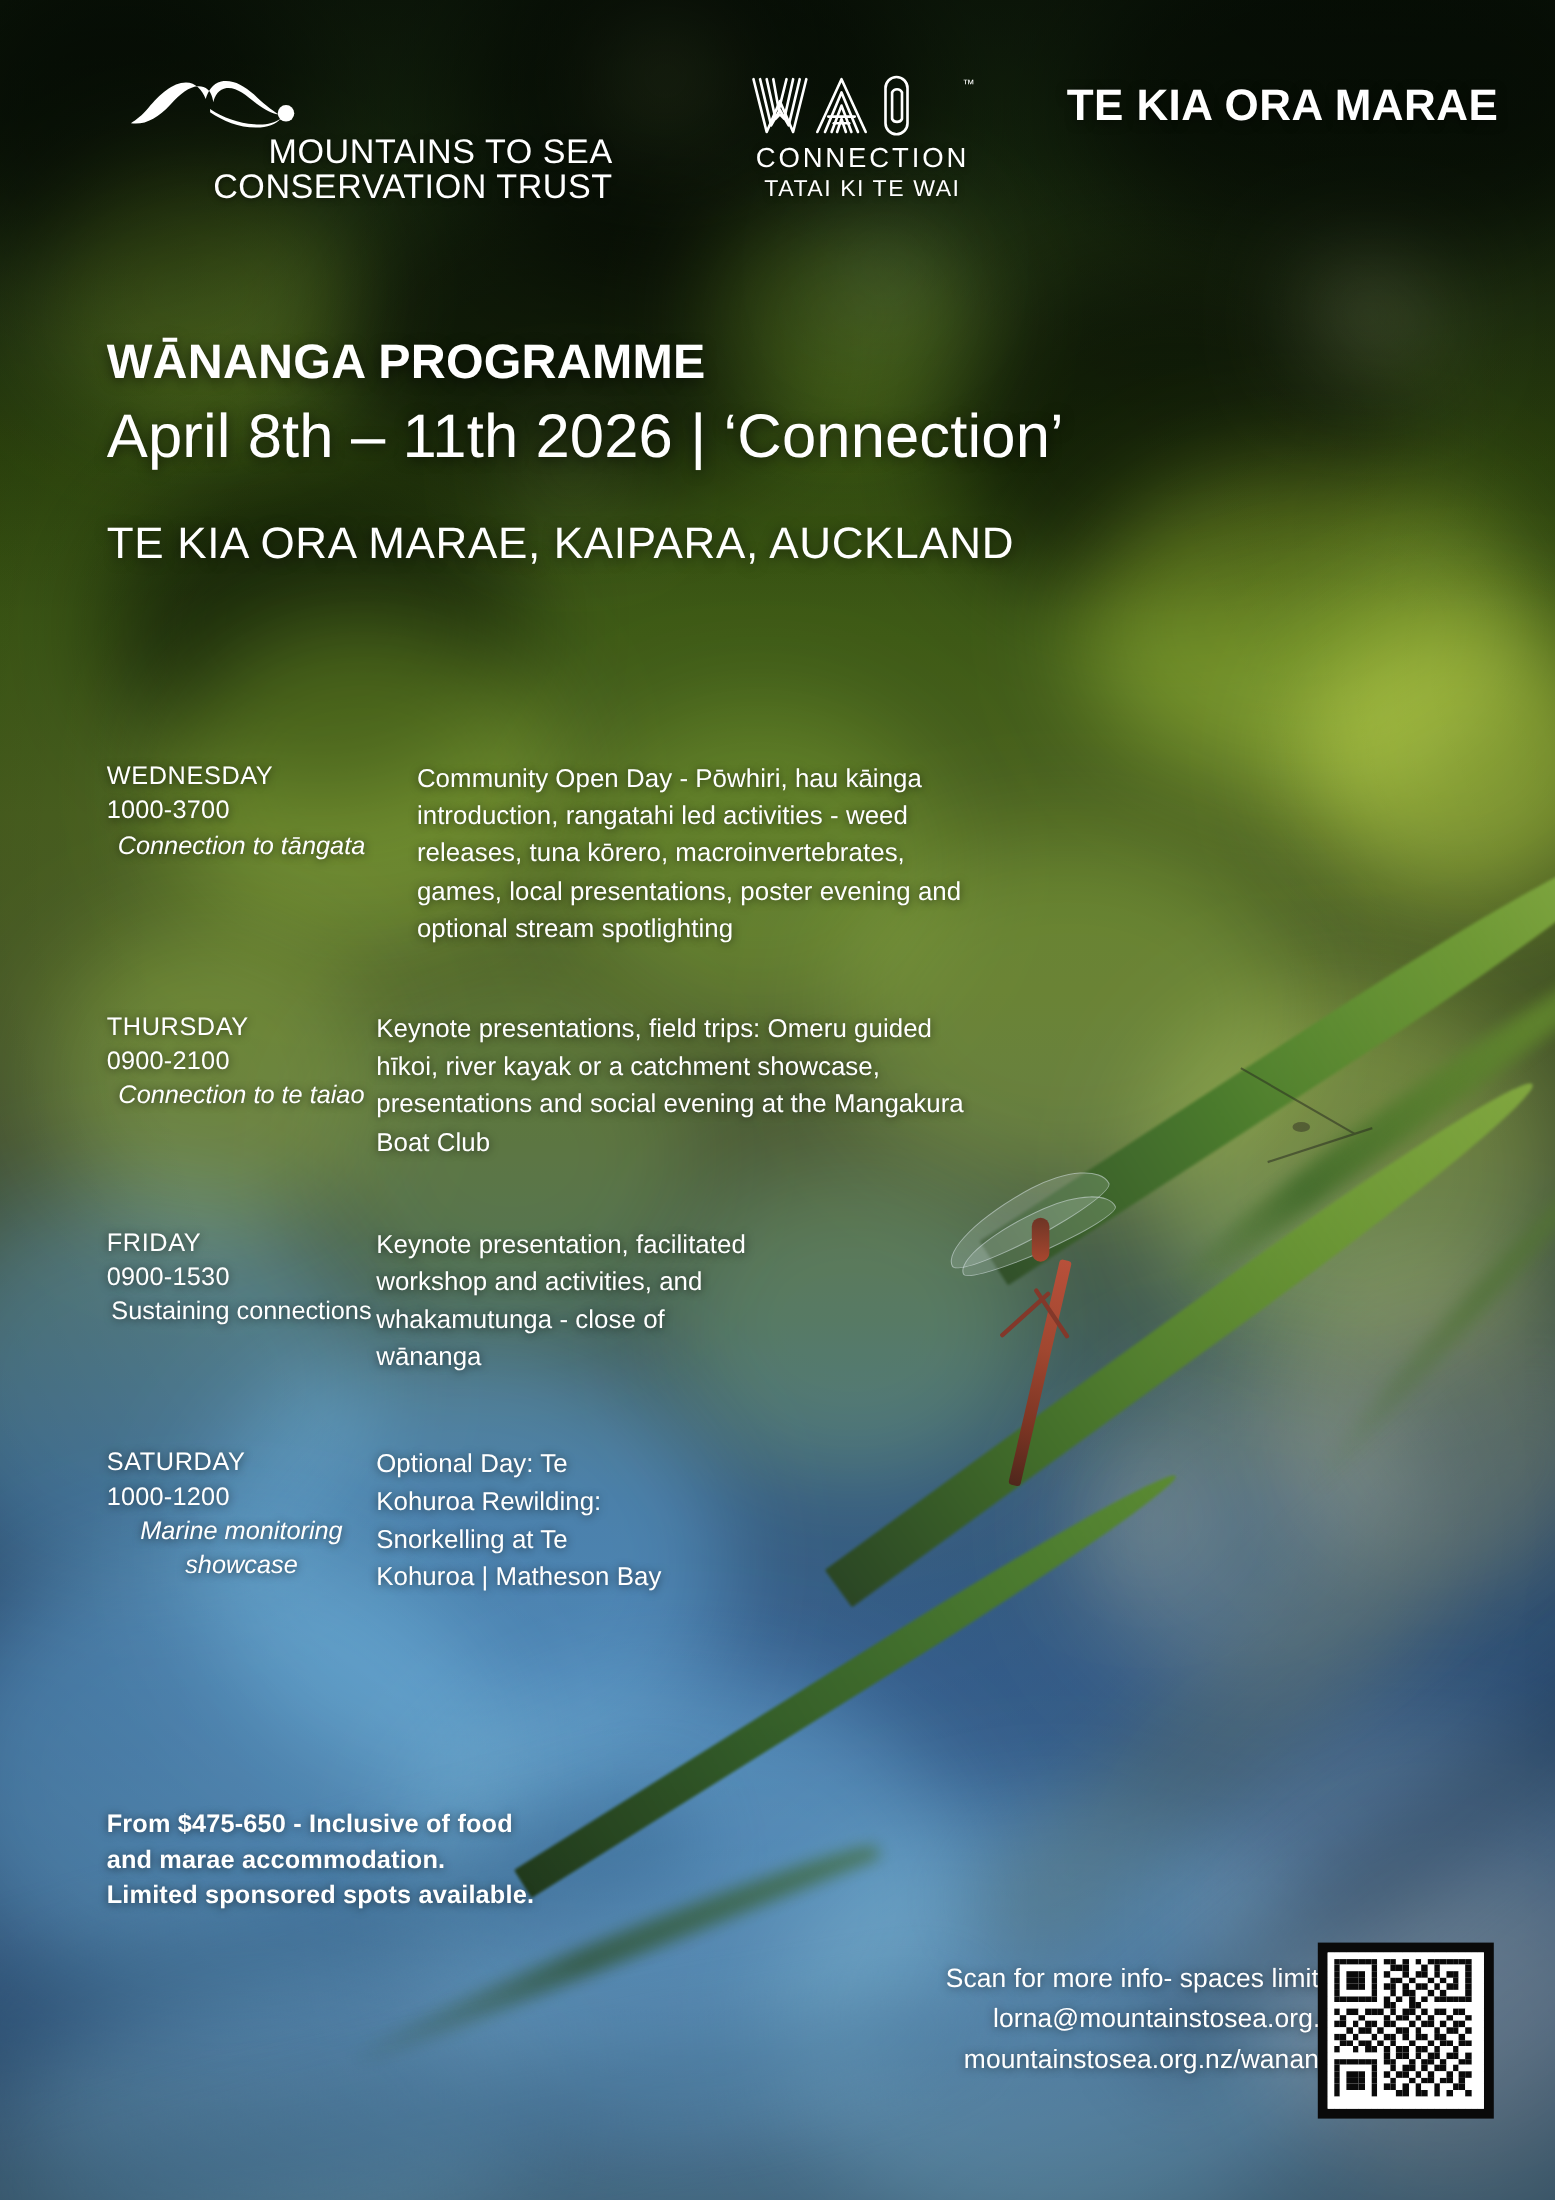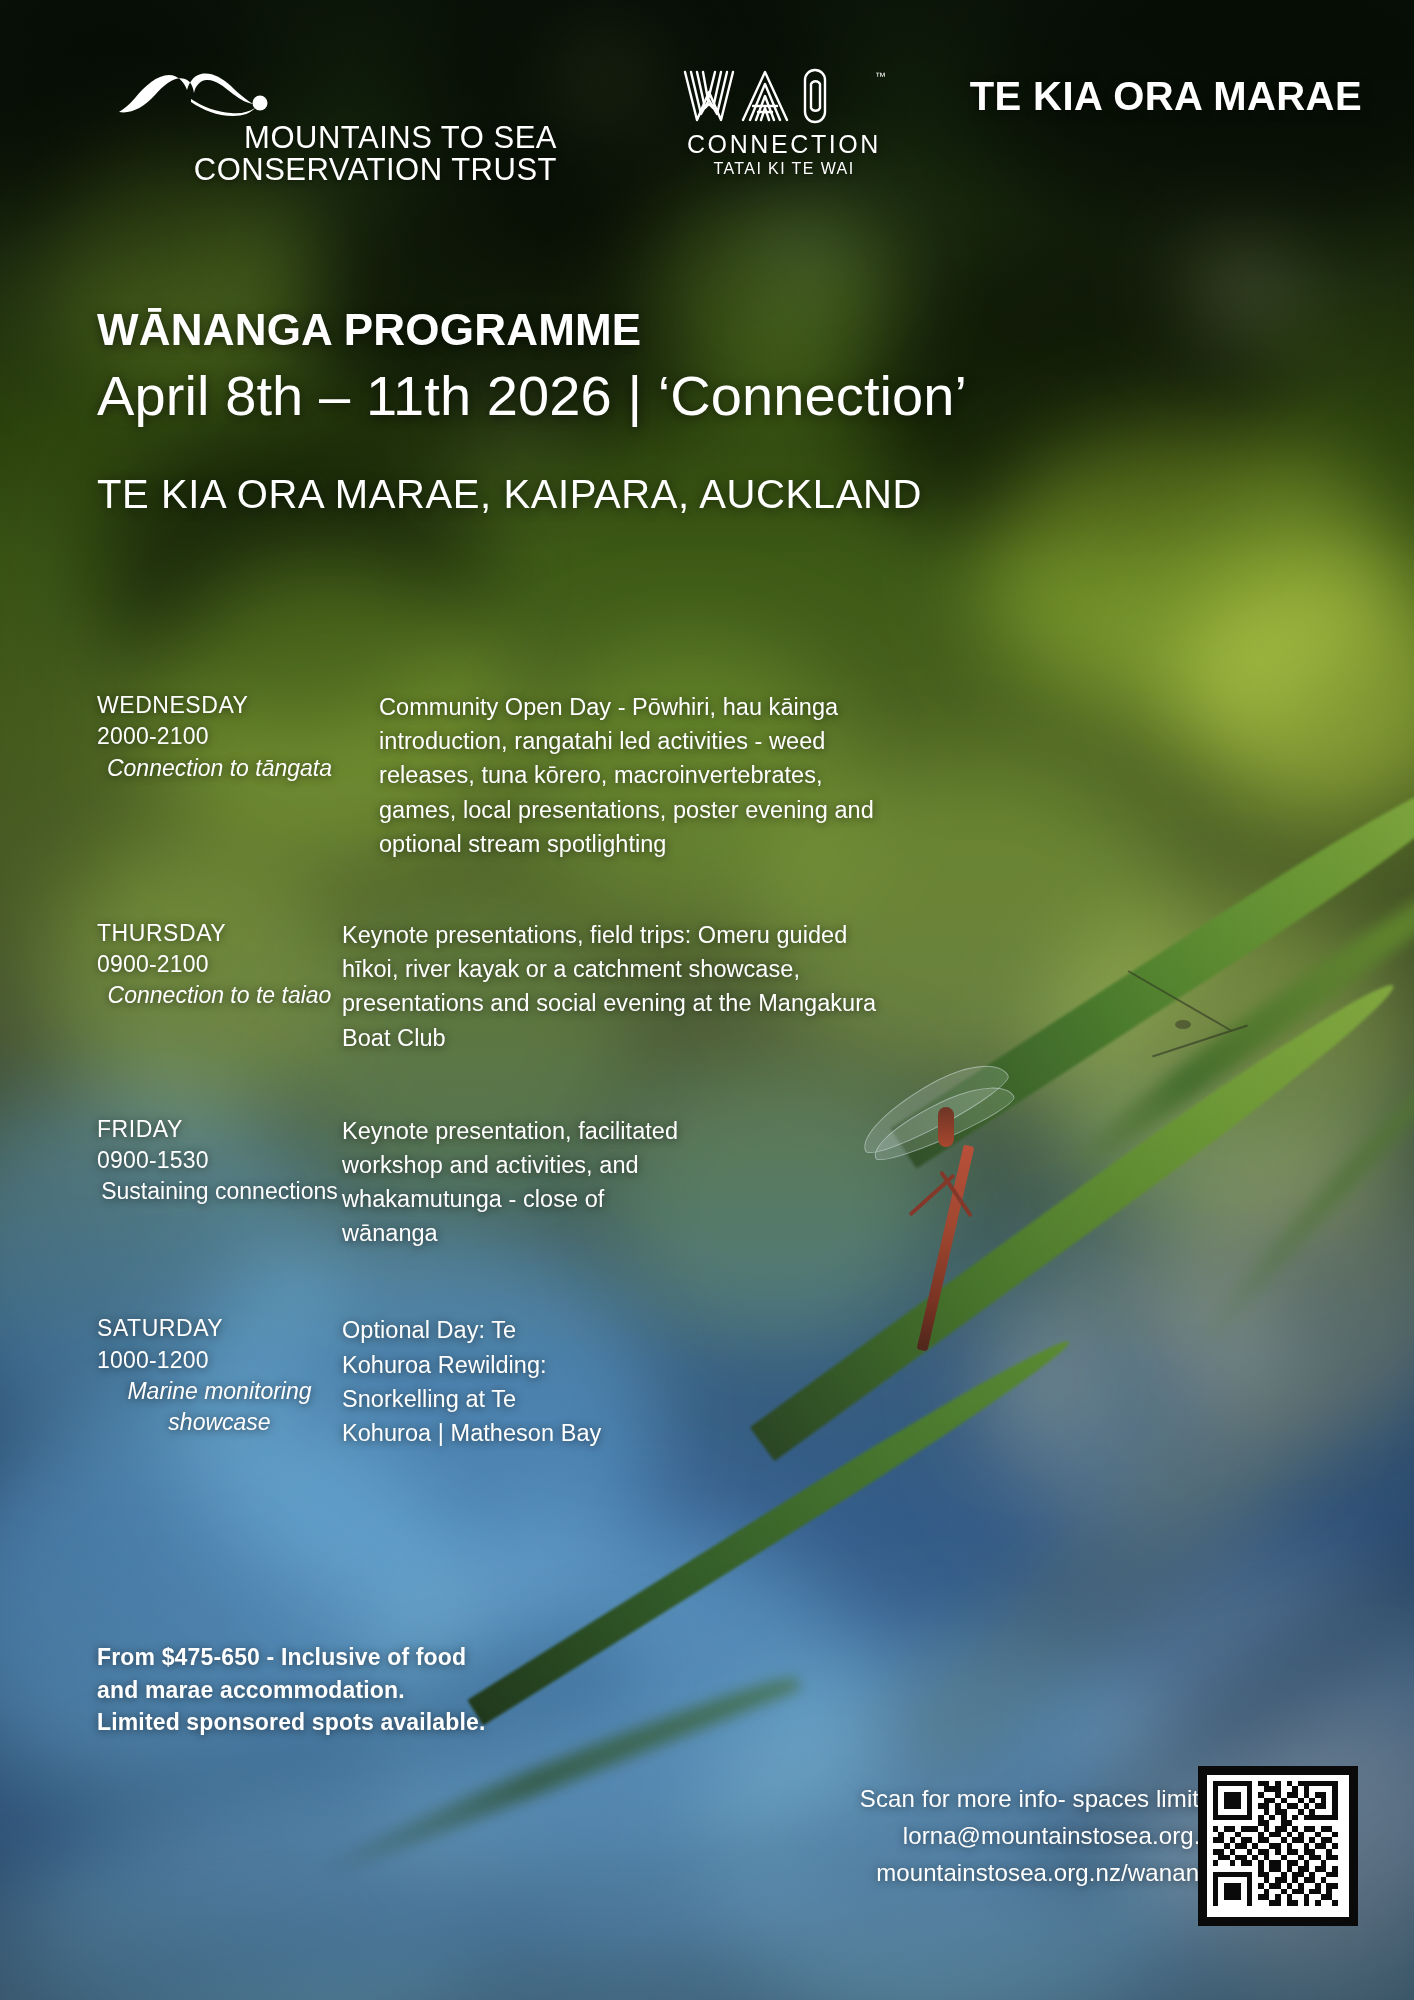--- a/index.html
+++ b/index.html
@@ -107,21 +107,21 @@
   }
   .logo-mts-text div { white-space: nowrap; }
 
   .logo-wai { position: absolute; left: 668px; top: 8px; width: 232px; text-align: center; }
   .wai-mark { width: 210px; height: 62px; display:block; margin: 0 auto; }
   .wai-sub1 {
     font-size: 25px; letter-spacing: 2.6px; margin-top: 2px;
     text-shadow: 0 1px 6px rgba(0,0,0,.5);
   }
   .wai-sub2 {
-    font-size: 16px; letter-spacing: 1.4px; margin-top: 1px;
+    font-size: 21px; letter-spacing: 1.4px; margin-top: 1px;
     text-shadow: 0 1px 6px rgba(0,0,0,.5);
   }
 
   .hdr-right {
     position: absolute; left: 900px; right: 52px; top: 12px;
     text-align: right;
     font-size: 40px; font-weight: 700; letter-spacing: .4px;
     line-height: 1.32;
     text-shadow: 0 2px 10px rgba(0,0,0,.55);
   }
@@ -357,21 +357,21 @@
       <div class="t-prog">WĀNANGA PROGRAMME</div>
       <div class="t-dates">April 8th – 11th 2026 | ‘Connection’</div>
       <div class="t-loc">TE KIA ORA MARAE, KAIPARA, AUCKLAND</div>
     </div>
 
     <div class="sched">
 
       <div class="day-row" style="margin-bottom:57px;gap:37px;">
         <div class="day-left">
           <div class="d-name">WEDNESDAY</div>
-          <div class="d-time">2000-2100</div>
+          <div class="d-time">1000-3700</div>
           <div class="d-theme">Connection to tāngata</div>
         </div>
         <div class="day-right" style="max-width:600px;">
           <div class="d-desc">Community Open Day - Pōwhiri, hau kāinga introduction, rangatahi led activities - weed releases, tuna kōrero, macroinvertebrates, games, local presentations, poster evening and optional stream spotlighting</div>
         </div>
       </div>
 
       <div class="day-row" style="margin-bottom:59px;">
         <div class="day-left">
           <div class="d-name">THURSDAY</div>

